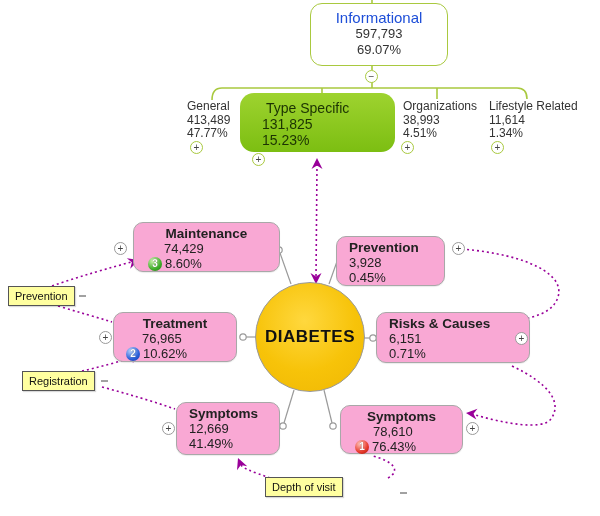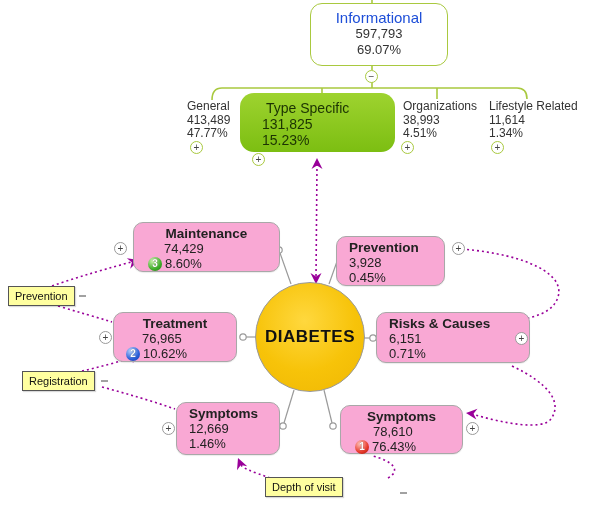--- a/index.html
+++ b/index.html
@@ -167,21 +167,21 @@
   <div class="snode plain-node" style="left:376px;top:312px;width:154px;height:51px;padding-left:12px">
     <div class="title">Risks &amp; Causes</div>
     <div class="vline">6,151</div>
     <div class="vline">0.71%</div>
   </div>
   <div class="toggle gray" style="left:515px;top:332px">+</div>
 
   <div class="snode plain-node" style="left:176px;top:402px;width:104px;height:53px;padding-left:12px">
     <div class="title">Symptoms</div>
     <div class="vline">12,669</div>
-    <div class="vline">1.46%</div>
+    <div class="vline">41.49%</div>
   </div>
   <div class="toggle gray" style="left:162px;top:422px">+</div>
 
   <div class="snode badge-node" style="left:340px;top:405px;width:123px;height:49px">
     <div class="title">Symptoms</div>
     <div class="vline" style="padding-left:32px">78,610</div>
     <div class="prow" style="padding-left:14px">
       <span class="badge red">1</span>
       <span>76.43%</span>
     </div>

